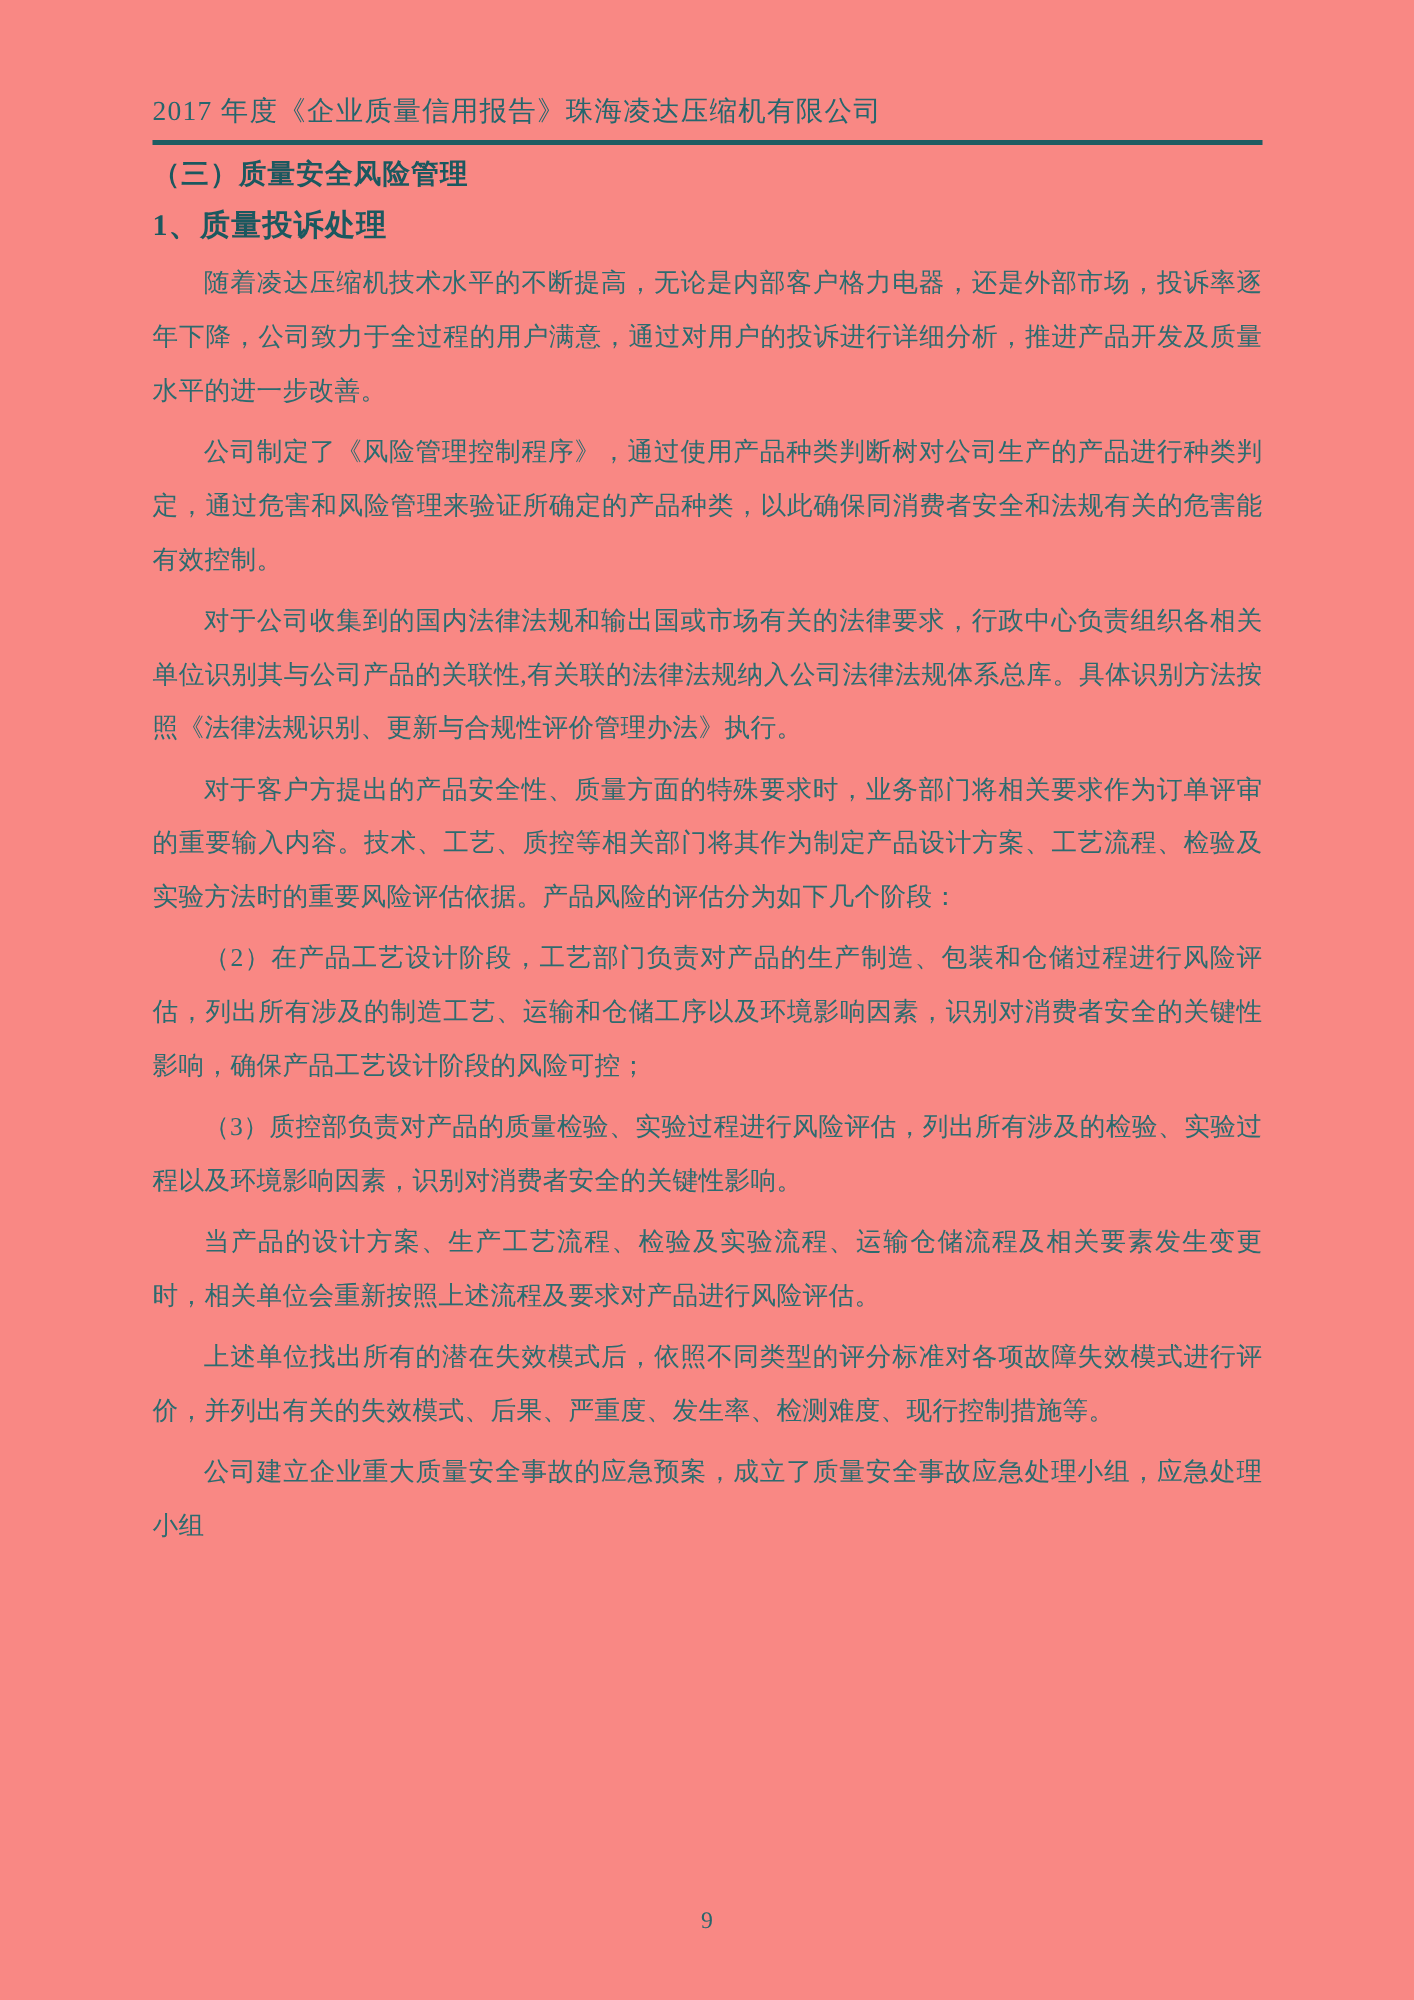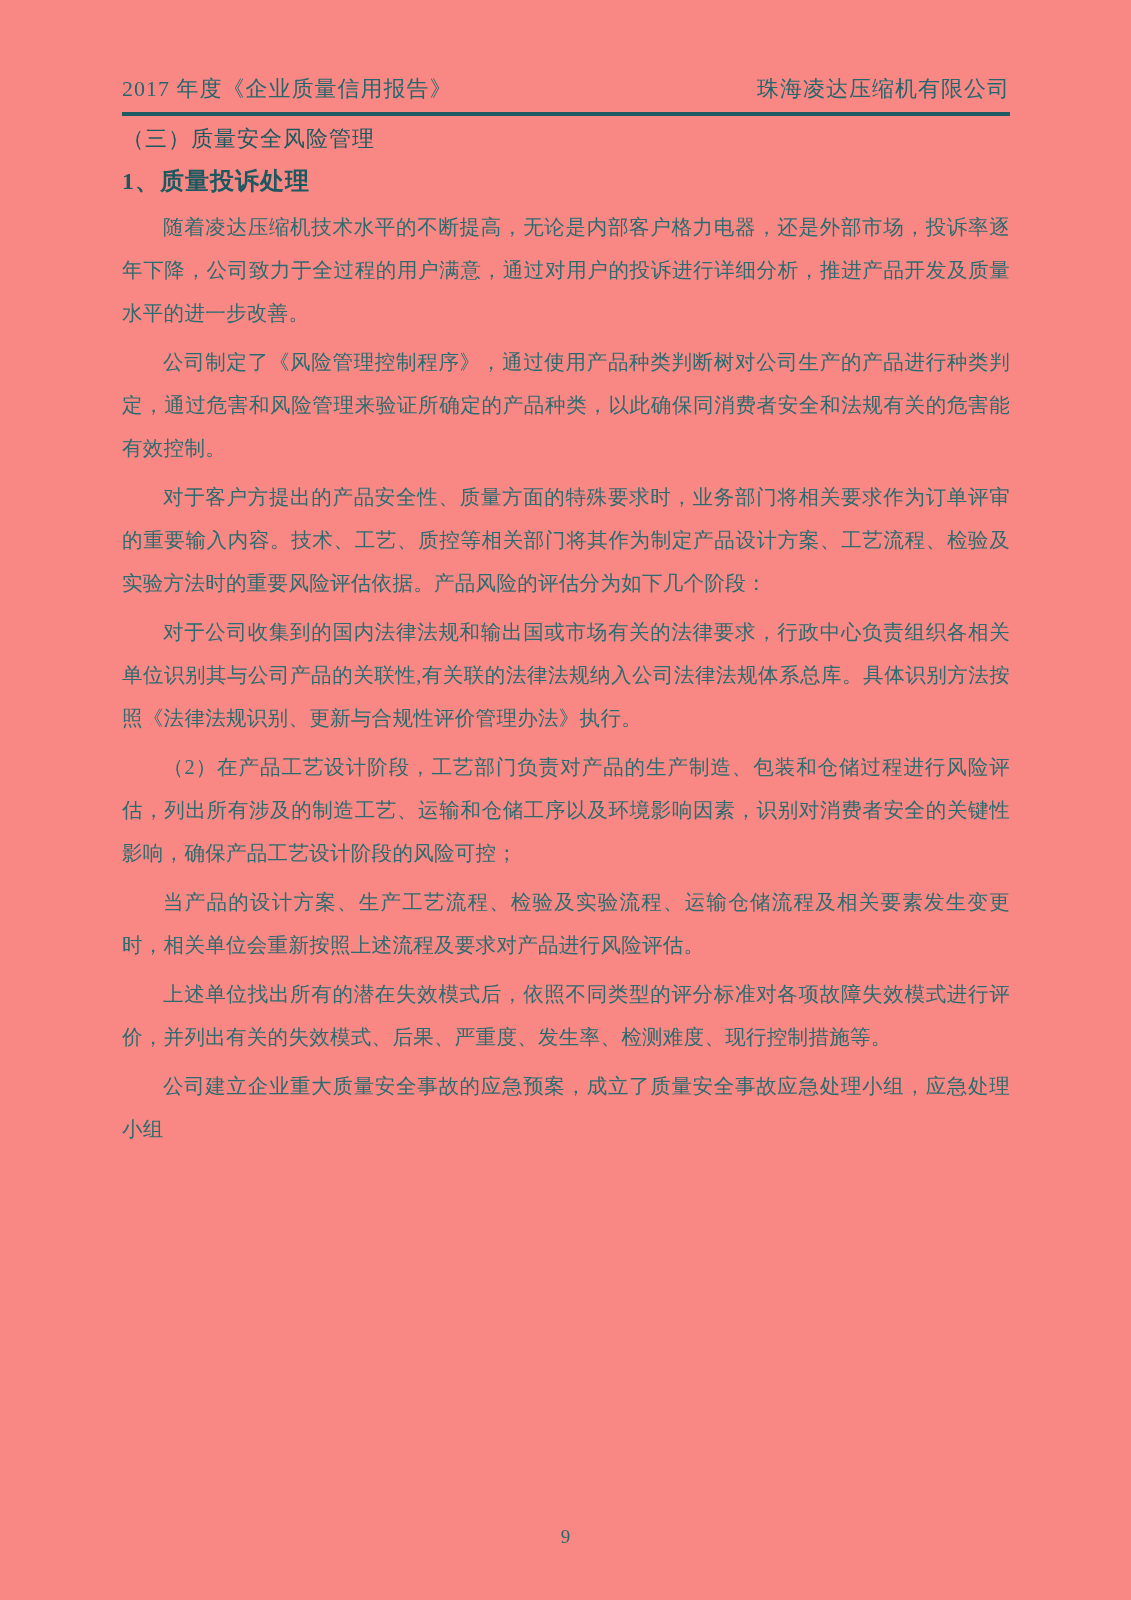--- a/index.html
+++ b/index.html
@@ -16,21 +16,21 @@
     overflow: hidden;
     font-family: "Liberation Serif", "DejaVu Serif", serif;
     color: #2c6b6f;
   }
   .page-header {
     position: absolute;
     top: 74px;
     left: 122px;
     width: 888px;
     display: flex;
-    justify-content: space-between;
+    justify-content: flex-start;
     align-items: flex-end;
     font-size: 22px;
     letter-spacing: 1px;
     color: #25666d;
     padding-bottom: 8px;
     border-bottom: 4px solid #1f5c62;
   }
   .page-header .htitle {
     white-space: nowrap;
   }
@@ -49,21 +49,21 @@
     letter-spacing: 0.3px;
   }
   .doc-body p.no-indent {
     text-indent: 0;
     margin-bottom: 12px;
   }
   .doc-body h2.section-heading {
     margin: 10px 0 12px 0;
     font-size: 22px;
     line-height: 30px;
-    font-weight: normal;
+    font-weight: bold;
     color: #1b585f;
     letter-spacing: 1px;
   }
   .doc-body h3.sub-heading {
     margin: 8px 0 10px 0;
     font-size: 24px;
     line-height: 30px;
     font-weight: bold;
     color: #1b585f;
     letter-spacing: 1px;
@@ -89,23 +89,24 @@
   </div>
 
   <div class="doc-body">
 
     <h2 class="section-heading">（三）质量安全风险管理</h2>
 
     <h3 class="sub-heading">1、质量投诉处理</h3>
     <p>随着凌达压缩机技术水平的不断提高，无论是内部客户格力电器，还是外部市场，投诉率逐年下降，公司致力于全过程的用户满意，通过对用户的投诉进行详细分析，推进产品开发及质量水平的进一步改善。</p>
 
     <p>公司制定了《风险管理控制程序》，通过使用产品种类判断树对公司生产的产品进行种类判定，通过危害和风险管理来验证所确定的产品种类，以此确保同消费者安全和法规有关的危害能有效控制。</p>
+    <p>对于公司收集到的国内法律法规和输出国或市场有关的法律要求，行政中心负责组织各相关单位识别其与公司产品的关联性,有关联的法律法规纳入公司法律法规体系总库。具体识别方法按照《法律法规识别、更新与合规性评价管理办法》执行。</p>
     <p>对于客户方提出的产品安全性、质量方面的特殊要求时，业务部门将相关要求作为订单评审的重要输入内容。技术、工艺、质控等相关部门将其作为制定产品设计方案、工艺流程、检验及实验方法时的重要风险评估依据。产品风险的评估分为如下几个阶段：</p>
-    <p>对于公司收集到的国内法律法规和输出国或市场有关的法律要求，行政中心负责组织各相关单位识别其与公司产品的关联性,有关联的法律法规纳入公司法律法规体系总库。具体识别方法按照《法律法规识别、更新与合规性评价管理办法》执行。</p>
     <p>（2）在产品工艺设计阶段，工艺部门负责对产品的生产制造、包装和仓储过程进行风险评估，列出所有涉及的制造工艺、运输和仓储工序以及环境影响因素，识别对消费者安全的关键性影响，确保产品工艺设计阶段的风险可控；</p>
+    <p>（3）质控部负责对产品的质量检验、实验过程进行风险评估，列出所有涉及的检验、实验过程以及环境影响因素，识别对消费者安全的关键性影响。</p>
     <p>当产品的设计方案、生产工艺流程、检验及实验流程、运输仓储流程及相关要素发生变更时，相关单位会重新按照上述流程及要求对产品进行风险评估。</p>
     <p>上述单位找出所有的潜在失效模式后，依照不同类型的评分标准对各项故障失效模式进行评价，并列出有关的失效模式、后果、严重度、发生率、检测难度、现行控制措施等。</p>
 
     <p>公司建立企业重大质量安全事故的应急预案，成立了质量安全事故应急处理小组，应急处理小组</p>
   </div>
 
   <div class="page-footer">9</div>
 
 </div>
 

